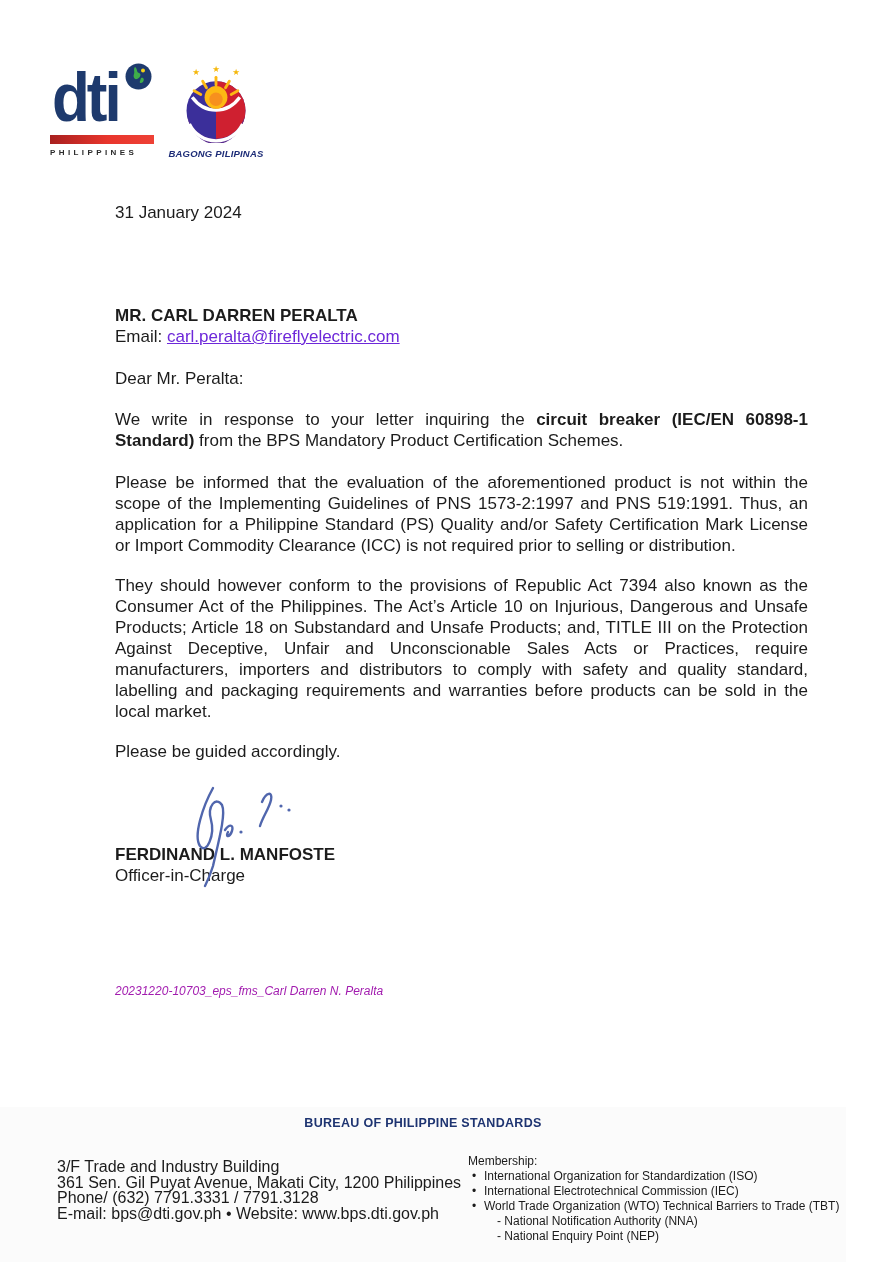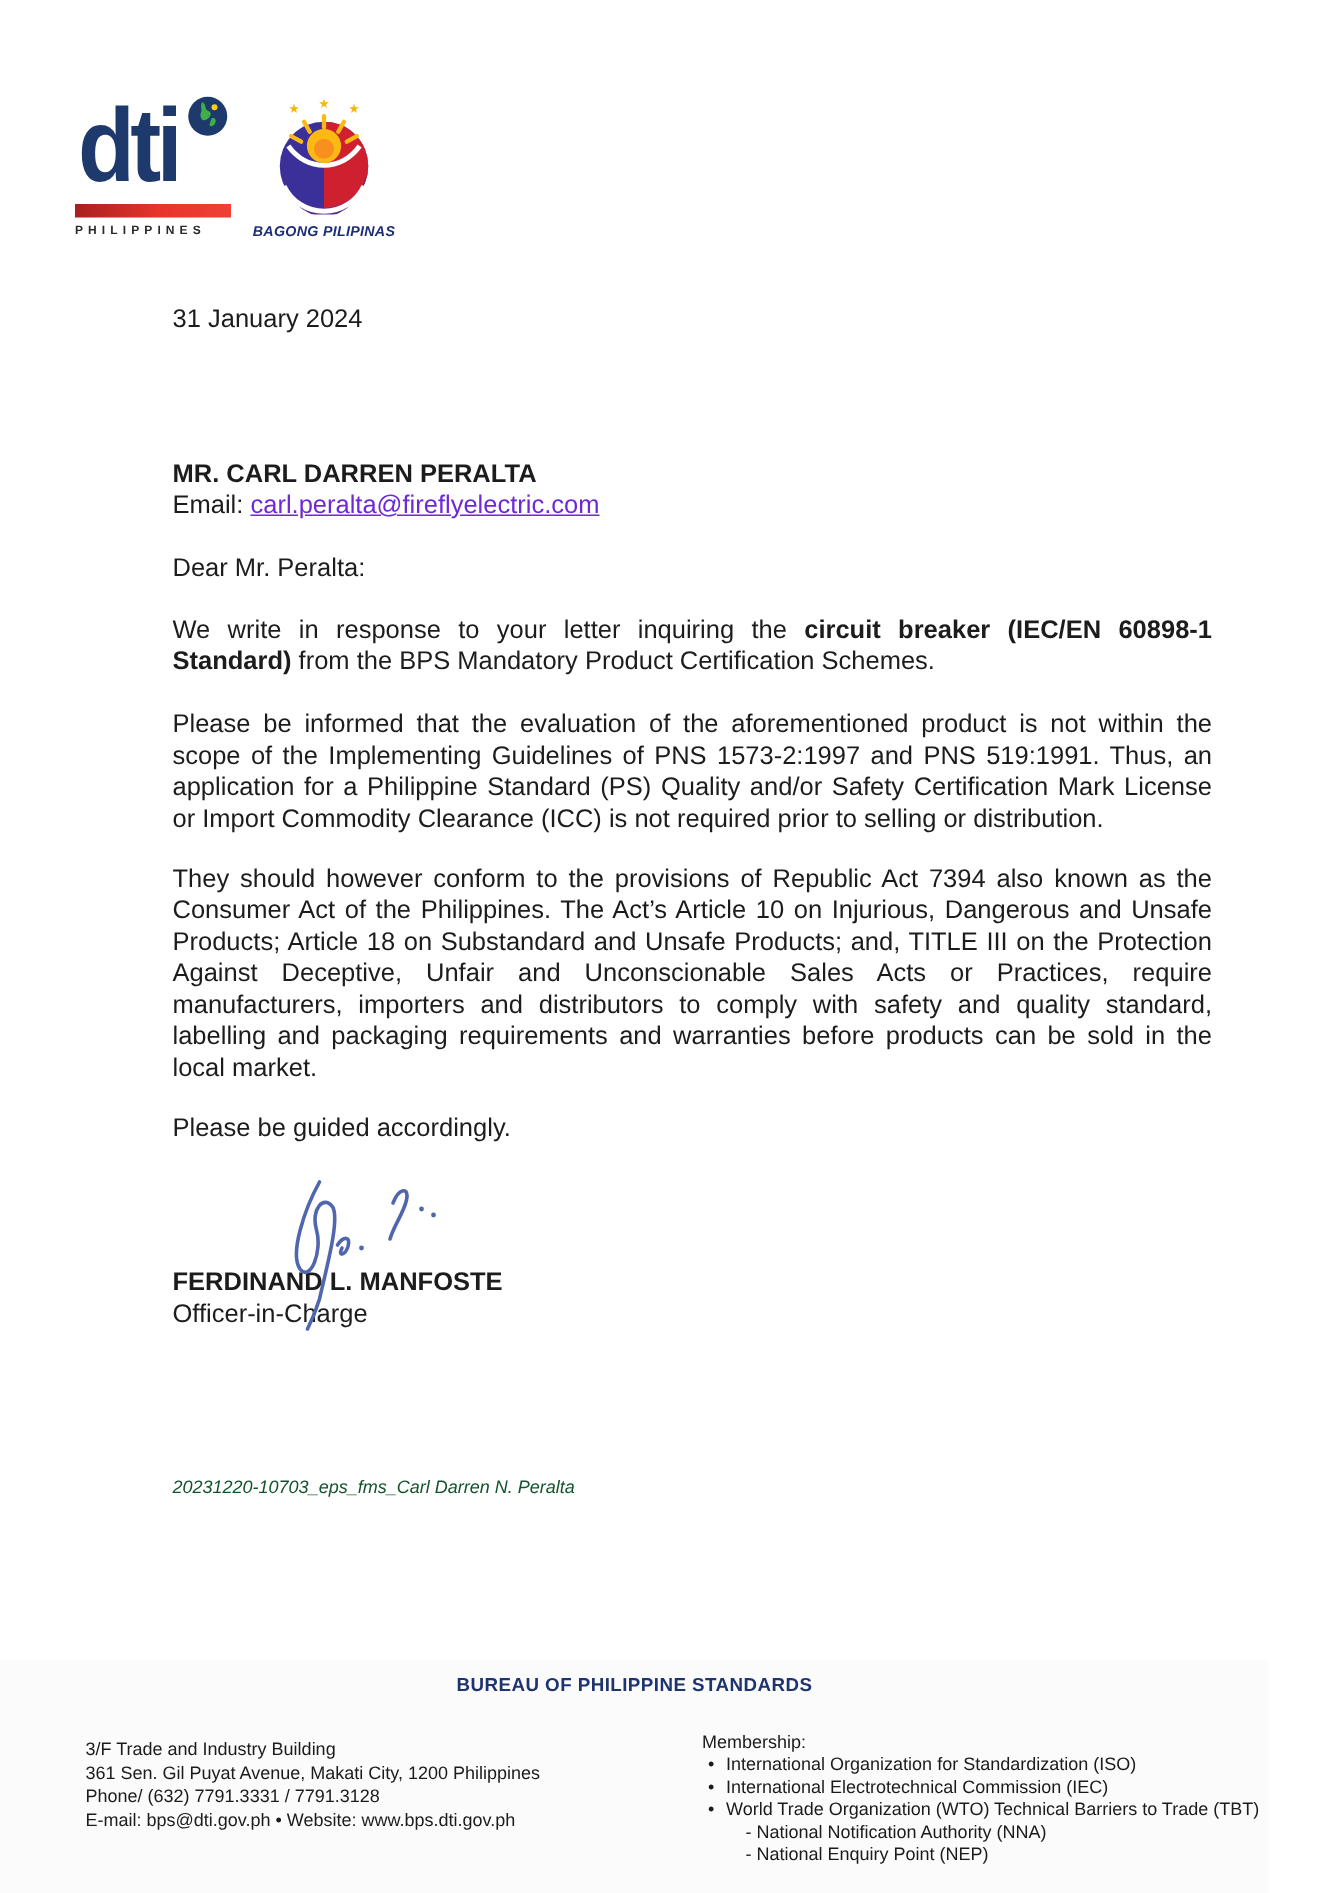--- a/index.html
+++ b/index.html
@@ -40,32 +40,32 @@
   .recipient { margin-top:82px; font-weight:700; }
   .salutation { margin-top:21px; }
   .para1 { margin-top:20px; }
   .para2 { margin-top:21px; }
   .para3 { margin-top:19px; }
   .closing { margin-top:19px; }
   .valediction { margin-top:21px; }
   .email-link { color:#6d28d9; text-decoration:underline; cursor:pointer; }
   .sig-wrap { position:relative; height:0; }
   .signatory-name { margin-top:82px; font-weight:700; }
-  .reference { margin-top:95px; font-style:italic; font-size:12px; color:#14532d; }
+  .reference { margin-top:95px; font-style:italic; font-size:12px; color:#a21caf; }
 
   
   .footer {
     position:absolute; left:0; top:1107px; width:846px; height:155px;
     background:#fbfbfb;
   }
   .bureau-title {
     margin-top:9px; text-align:center; font-size:12.5px; font-weight:700;
     color:#1e3471; letter-spacing:0.3px;
   }
-  .addr-col { position:absolute; left:57px; top:52px; font-size:12px; line-height:15.5px; color:#1b1b1b; }
+  .addr-col { position:absolute; left:57px; top:52px; font-size:16px; line-height:15.5px; color:#1b1b1b; }
   .mem-col  { position:absolute; left:468px; top:47px; font-size:12px; line-height:15px; color:#1b1b1b; }
   .mem-list { list-style:none; }
   .mem-list li { padding-left:16px; position:relative; }
   .mem-list li::before { content:"•"; position:absolute; left:4px; }
   .mem-sub { padding-left:29px; }
 </style>
 </head>
 <body>
 
 <div class="page">

